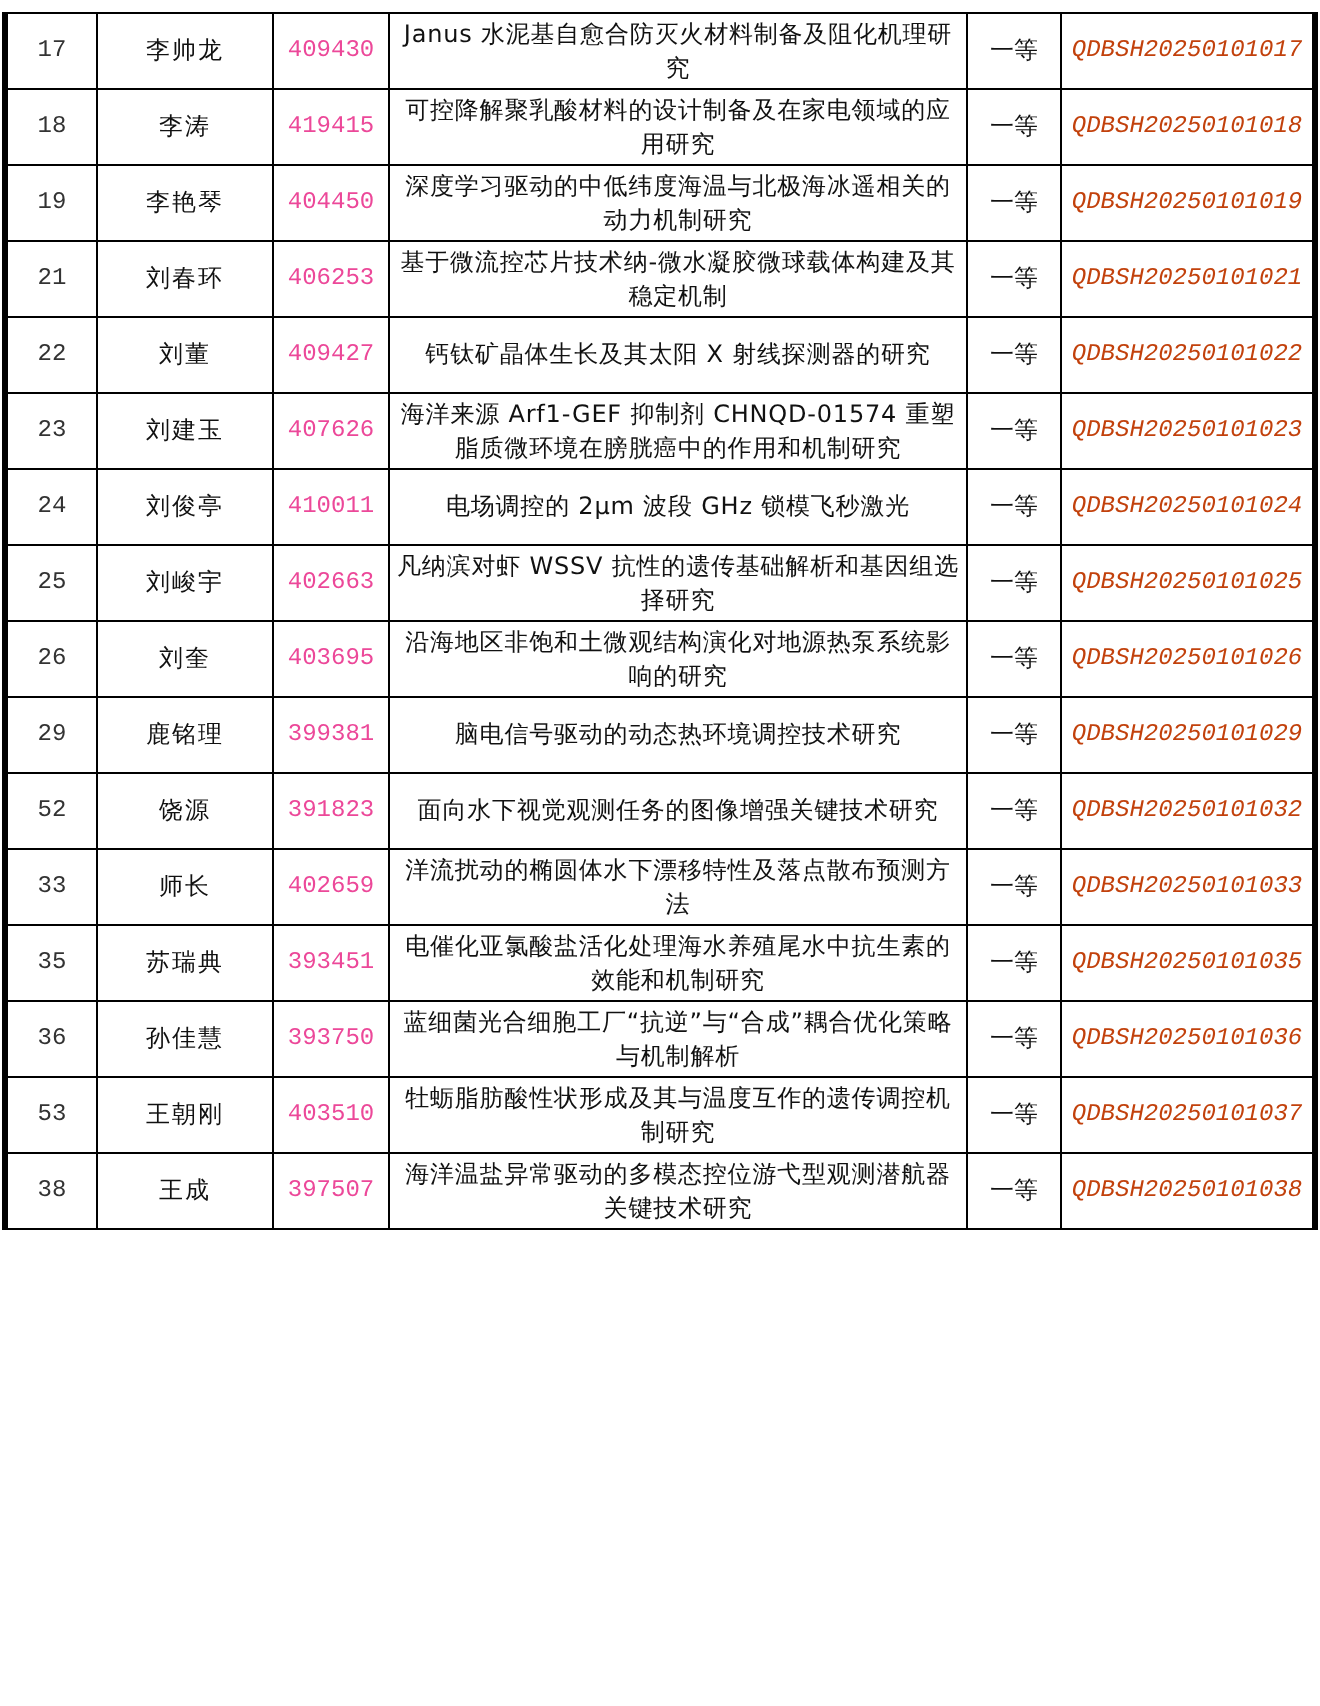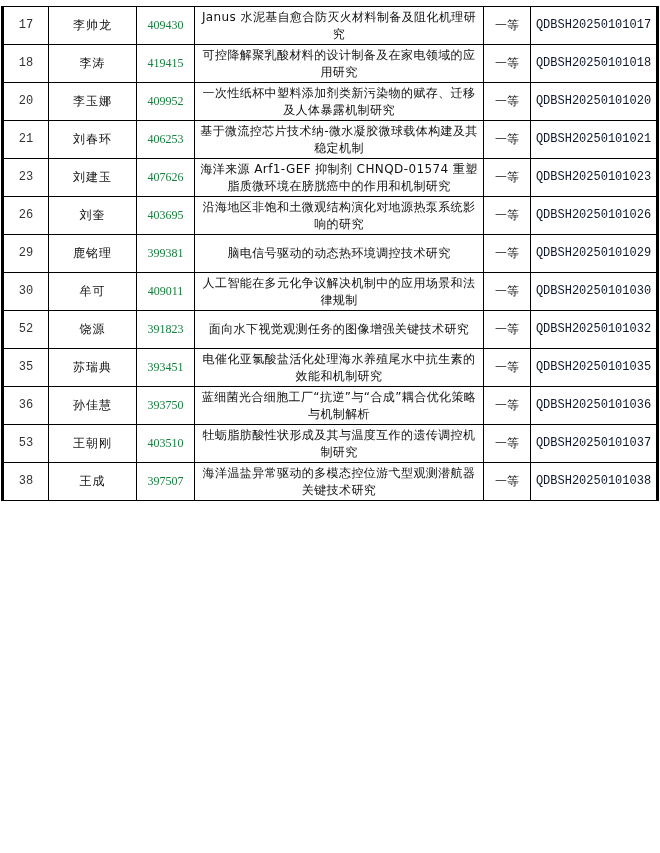--- a/index.html
+++ b/index.html
@@ -19,24 +19,24 @@
     height: 37px;
     padding: 0 2px;
     text-align: center;
     vertical-align: middle;
     font-size: 12px;
     line-height: 17px;
     overflow: hidden;
   }
   td.c-no { font-family: "Liberation Mono", "DejaVu Sans Mono", monospace; font-size: 12px; color: #333; }
   td.c-name { font-size: 13px; letter-spacing: 1px; }
-  td.c-id { font-family: Liberation Serif, serif; font-size: 12px; color: #15803d; }
+  td.c-id { font-family: Liberation Mono, monospace; font-size: 12px; color: #ec4899; }
   td.c-title { font-size: 12px; letter-spacing: 0.4px; padding: 0 6px; }
   td.c-grade { font-size: 13px; }
-  td.c-cert { font-family: "Liberation Mono", "DejaVu Sans Mono", monospace; font-size: 11.5px; color: #0f172a; }
+  td.c-cert { font-family: "Liberation Mono", "DejaVu Sans Mono", monospace; font-size: 11.5px; color: #c2410c; font-style: italic; }
   .corner-mark {
     position: absolute; height: 1px; width: 24px; background: #999; top: 850px;
   }
 </style>
 </head>
 <body>
 
 <div class="page">
   <table class="awards">
     <colgroup>
@@ -59,50 +59,74 @@
 
   <tr>
     <td class="c-no">18</td>
     <td class="c-name">李涛</td>
     <td class="c-id">419415</td>
     <td class="c-title">可控降解聚乳酸材料的设计制备及在家电领域的应用研究</td>
     <td class="c-grade">一等</td>
     <td class="c-cert">QDBSH20250101018</td>
   </tr>
 
-
-  <tr>
-    <td class="c-no">20</td>
-    <td class="c-name">李玉娜</td>
-    <td class="c-id">409952</td>
-    <td class="c-title">一次性纸杯中塑料添加剂类新污染物的赋存、迁移及人体暴露机制研究</td>
-    <td class="c-grade">一等</td>
-    <td class="c-cert">QDBSH20250101020</td>
-  </tr>
+  <tr>
+    <td class="c-no">19</td>
+    <td class="c-name">李艳琴</td>
+    <td class="c-id">404450</td>
+    <td class="c-title">深度学习驱动的中低纬度海温与北极海冰遥相关的动力机制研究</td>
+    <td class="c-grade">一等</td>
+    <td class="c-cert">QDBSH20250101019</td>
+  </tr>
+
 
   <tr>
     <td class="c-no">21</td>
     <td class="c-name">刘春环</td>
     <td class="c-id">406253</td>
     <td class="c-title">基于微流控芯片技术纳-微水凝胶微球载体构建及其稳定机制</td>
     <td class="c-grade">一等</td>
     <td class="c-cert">QDBSH20250101021</td>
   </tr>
 
+  <tr>
+    <td class="c-no">22</td>
+    <td class="c-name">刘董</td>
+    <td class="c-id">409427</td>
+    <td class="c-title">钙钛矿晶体生长及其太阳 X 射线探测器的研究</td>
+    <td class="c-grade">一等</td>
+    <td class="c-cert">QDBSH20250101022</td>
+  </tr>
 
   <tr>
     <td class="c-no">23</td>
     <td class="c-name">刘建玉</td>
     <td class="c-id">407626</td>
     <td class="c-title">海洋来源 Arf1-GEF 抑制剂 CHNQD-01574 重塑脂质微环境在膀胱癌中的作用和机制研究</td>
     <td class="c-grade">一等</td>
     <td class="c-cert">QDBSH20250101023</td>
   </tr>
 
-
+  <tr>
+    <td class="c-no">24</td>
+    <td class="c-name">刘俊亭</td>
+    <td class="c-id">410011</td>
+    <td class="c-title">电场调控的 2μm 波段 GHz 锁模飞秒激光</td>
+    <td class="c-grade">一等</td>
+    <td class="c-cert">QDBSH20250101024</td>
+  </tr>
+
+  <tr>
+    <td class="c-no">25</td>
+    <td class="c-name">刘峻宇</td>
+    <td class="c-id">402663</td>
+    <td class="c-title">凡纳滨对虾 WSSV 抗性的遗传基础解析和基因组选择研究</td>
+    <td class="c-grade">一等</td>
+    <td class="c-cert">QDBSH20250101025</td>
+  </tr>
 
   <tr>
     <td class="c-no">26</td>
     <td class="c-name">刘奎</td>
     <td class="c-id">403695</td>
     <td class="c-title">沿海地区非饱和土微观结构演化对地源热泵系统影响的研究</td>
     <td class="c-grade">一等</td>
     <td class="c-cert">QDBSH20250101026</td>
   </tr>
 
@@ -110,39 +134,39 @@
 
   <tr>
     <td class="c-no">29</td>
     <td class="c-name">鹿铭理</td>
     <td class="c-id">399381</td>
     <td class="c-title">脑电信号驱动的动态热环境调控技术研究</td>
     <td class="c-grade">一等</td>
     <td class="c-cert">QDBSH20250101029</td>
   </tr>
 
-  <tr>
-    <td class="c-no">30</td>
-    <td class="c-name">牟可</td>
-    <td class="c-id">409011</td>
-    <td class="c-title">人工智能在多元化争议解决机制中的应用场景和法律规制</td>
-    <td class="c-grade">一等</td>
-    <td class="c-cert">QDBSH20250101030</td>
-  </tr>
 
 
   <tr>
     <td class="c-no">52</td>
     <td class="c-name">饶源</td>
     <td class="c-id">391823</td>
     <td class="c-title">面向水下视觉观测任务的图像增强关键技术研究</td>
     <td class="c-grade">一等</td>
     <td class="c-cert">QDBSH20250101032</td>
   </tr>
 
+  <tr>
+    <td class="c-no">33</td>
+    <td class="c-name">师长</td>
+    <td class="c-id">402659</td>
+    <td class="c-title">洋流扰动的椭圆体水下漂移特性及落点散布预测方法</td>
+    <td class="c-grade">一等</td>
+    <td class="c-cert">QDBSH20250101033</td>
+  </tr>
 
 
   <tr>
     <td class="c-no">35</td>
     <td class="c-name">苏瑞典</td>
     <td class="c-id">393451</td>
     <td class="c-title">电催化亚氯酸盐活化处理海水养殖尾水中抗生素的效能和机制研究</td>
     <td class="c-grade">一等</td>
     <td class="c-cert">QDBSH20250101035</td>
   </tr>

